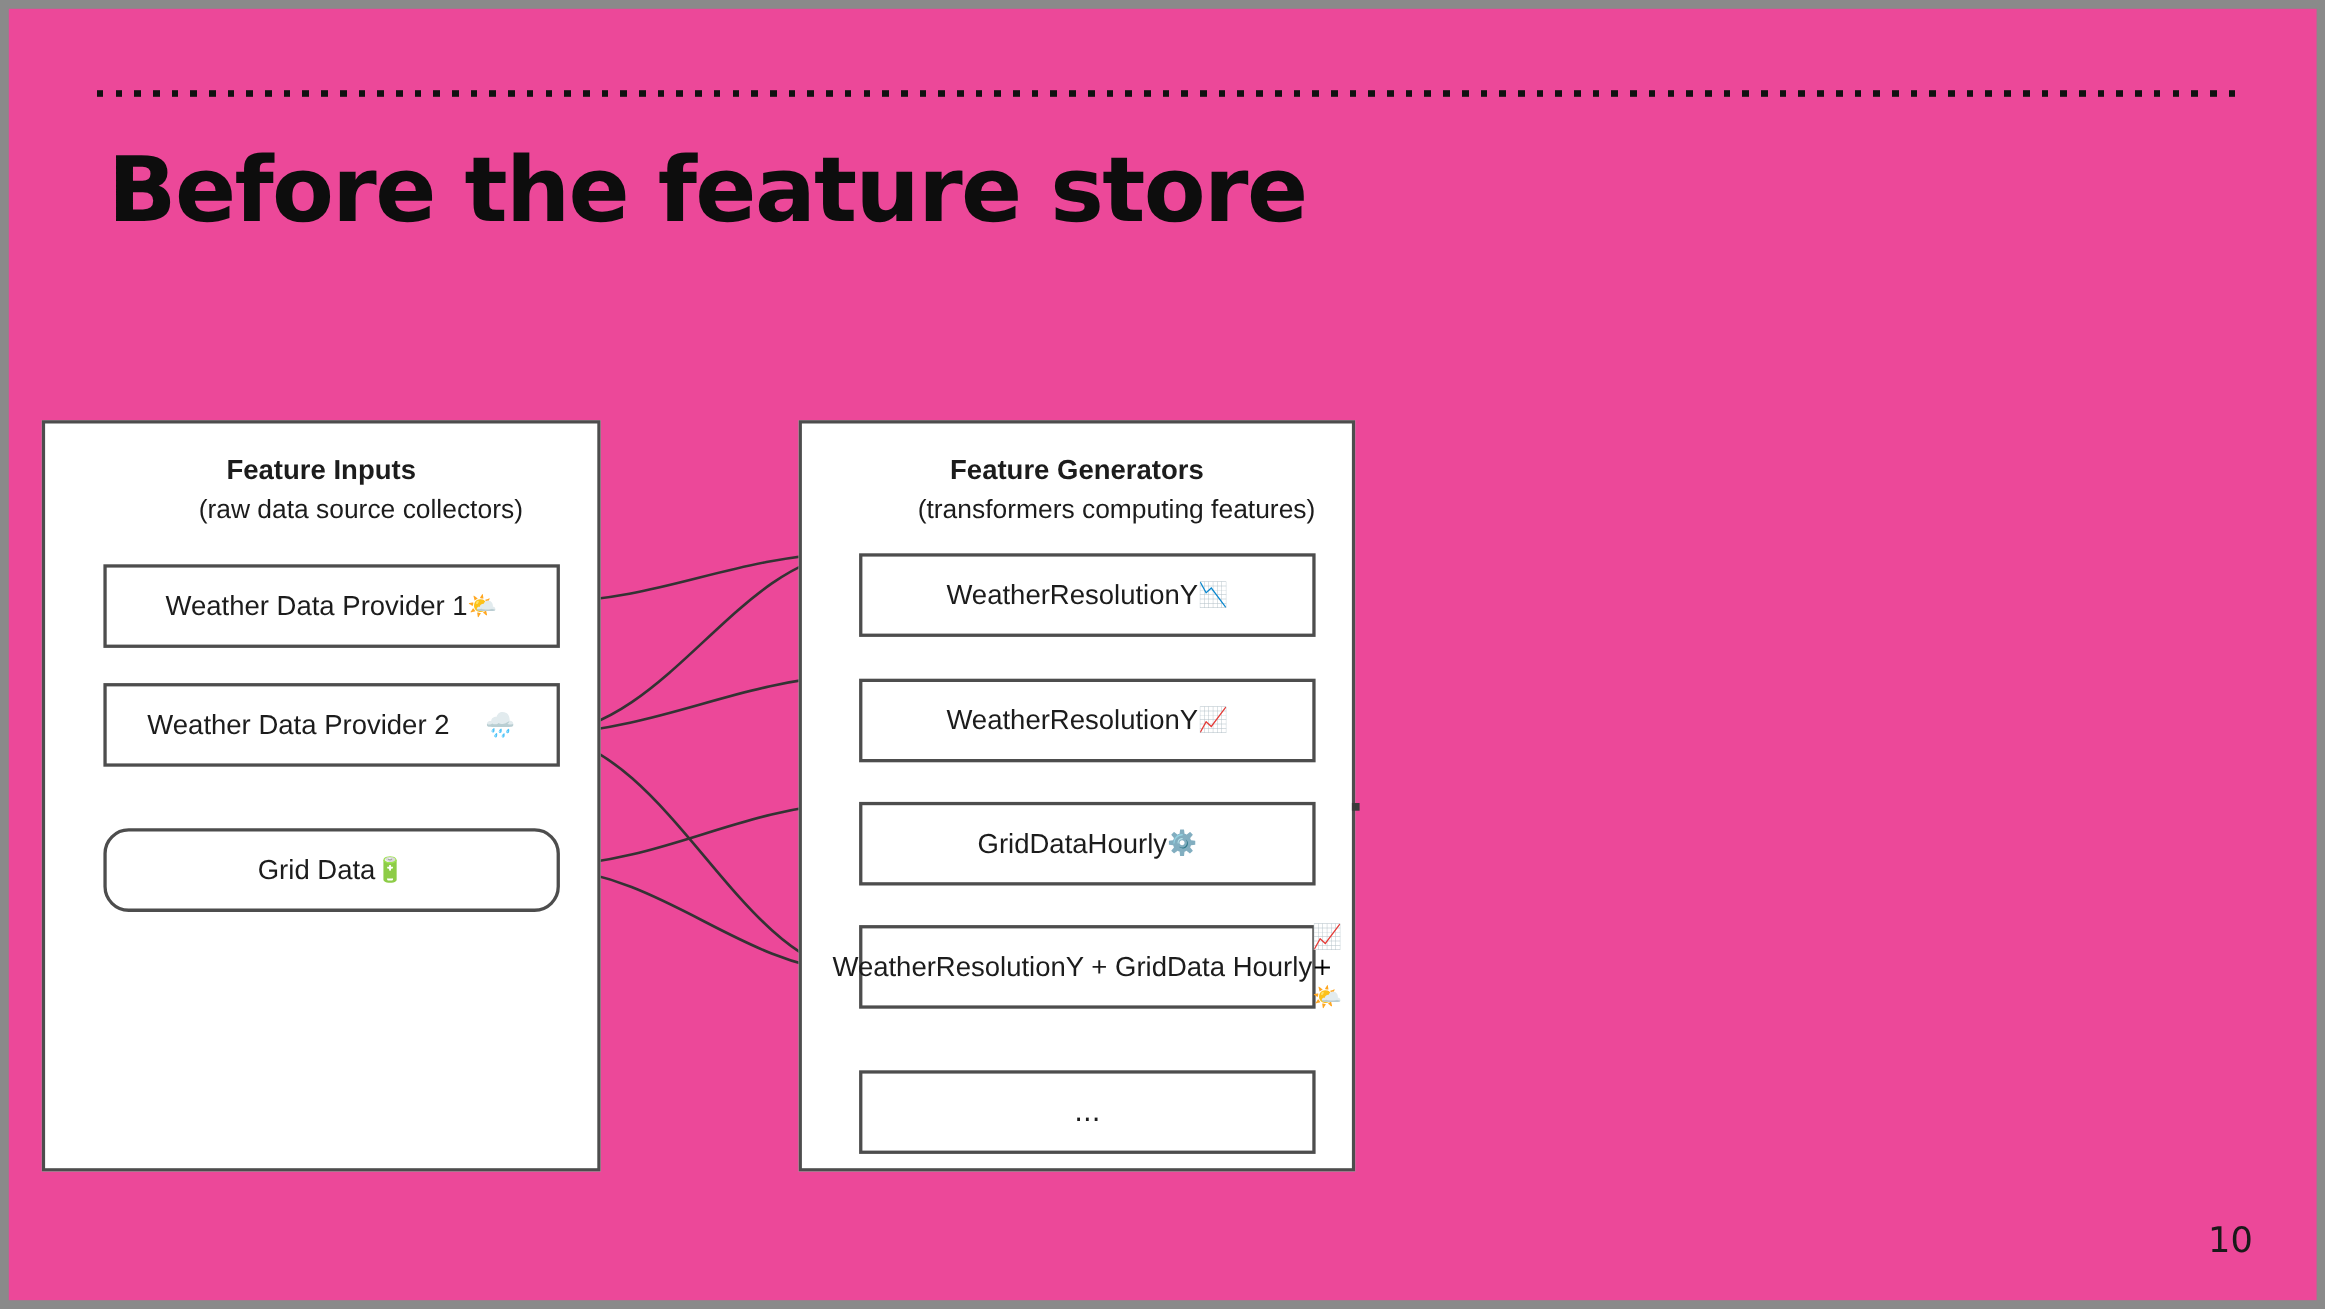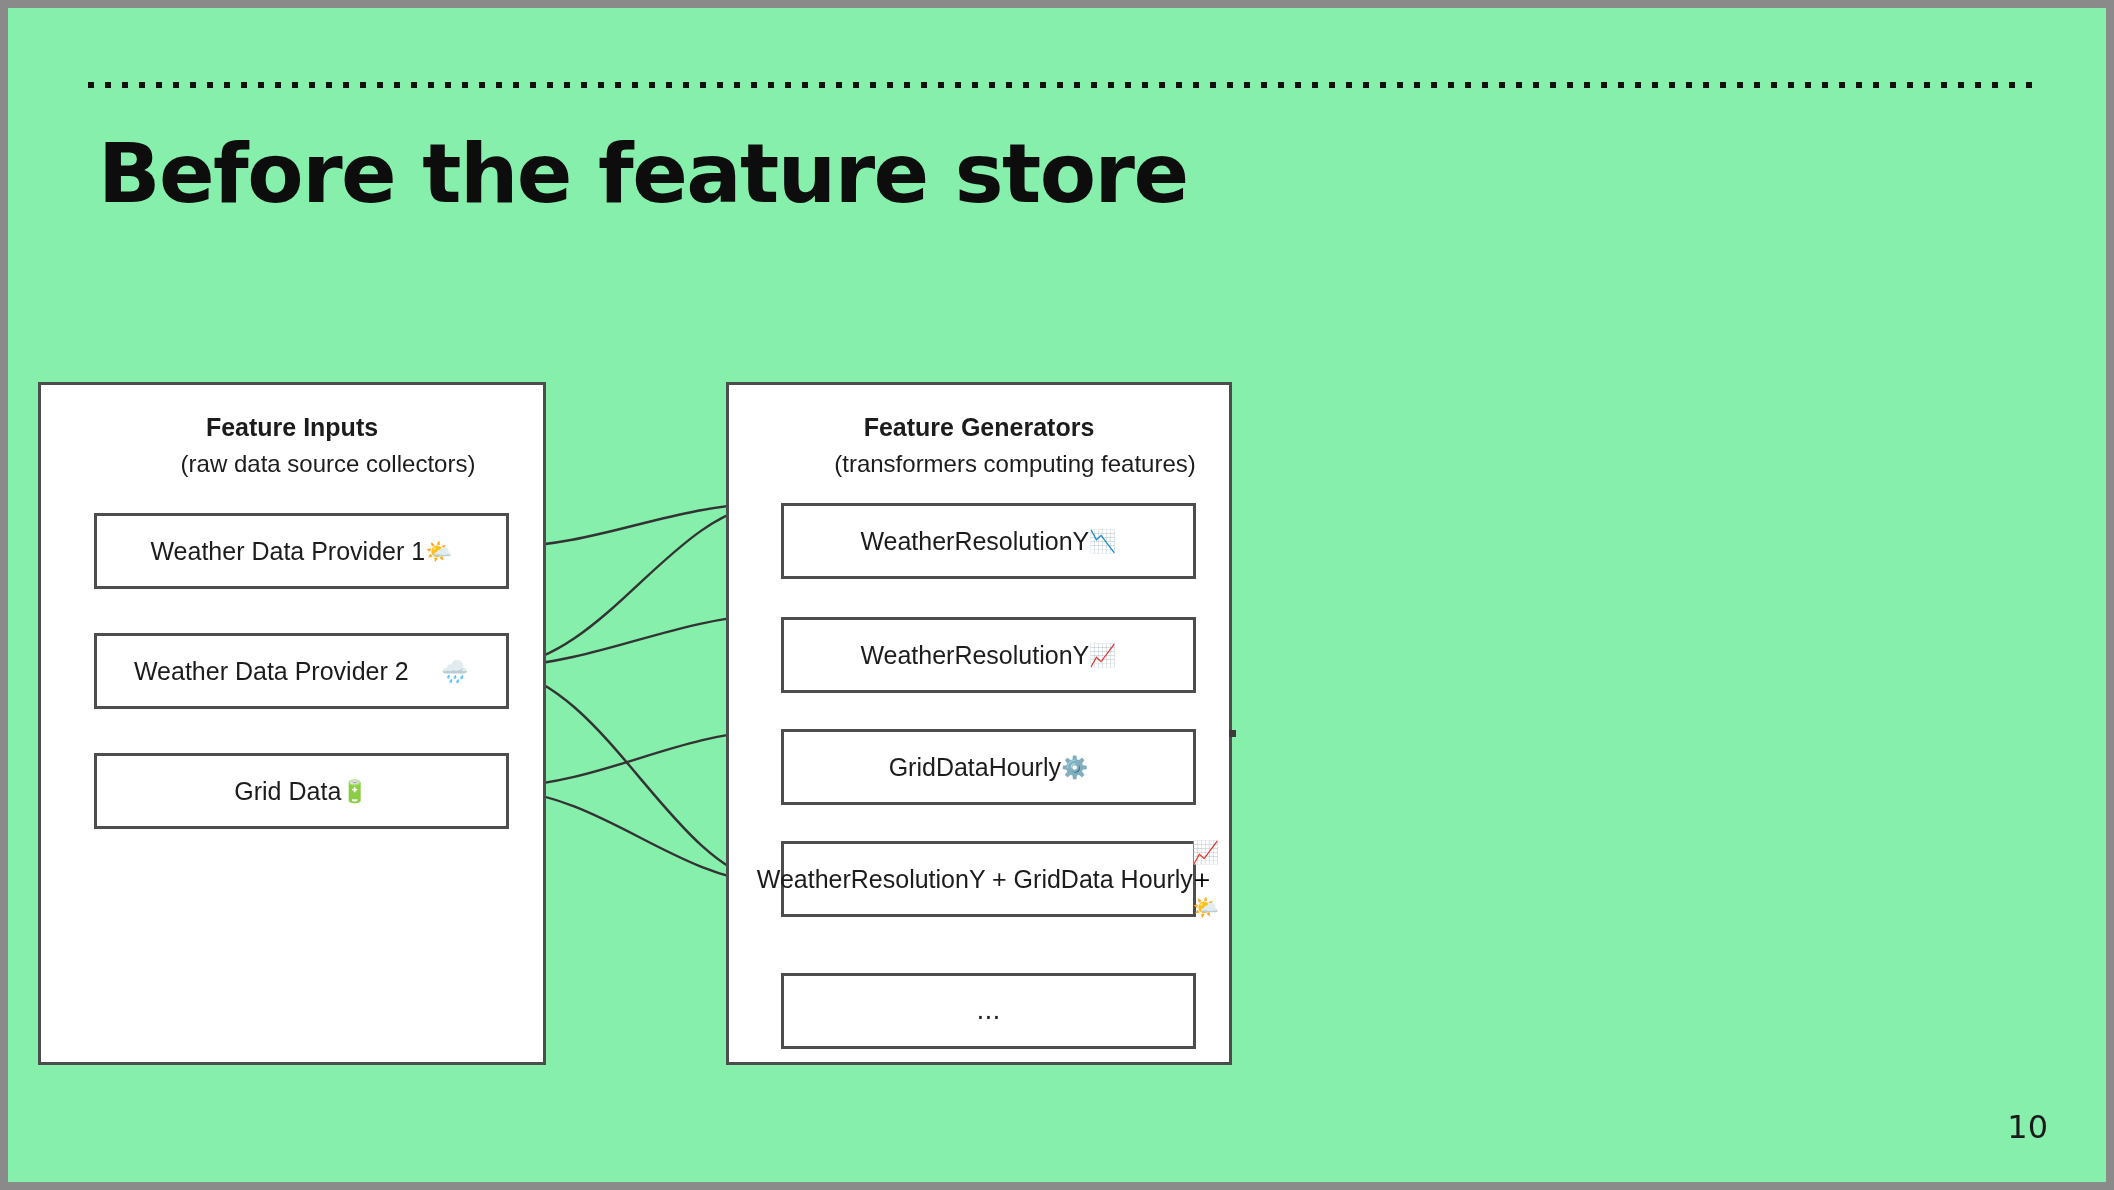--- a/index.html
+++ b/index.html
@@ -14,21 +14,21 @@
     overflow: hidden;
     font-family: "Liberation Sans", sans-serif;
   }
 
   #slide {
     position: absolute;
     left: 8px;
     top: 8px;
     width: 2098px;
     height: 1174px;
-    background: #86efac;
+    background: #ec4899;
     overflow: hidden;
   }
 
   
   #dotted-rule {
     position: absolute;
     left: 80px;
     top: 74px;
     width: 1945px;
     height: 6px;
@@ -191,26 +191,26 @@
 
     <div class="panel" id="panel-inputs">
       <div class="panel-heading">Feature Inputs</div>
       <div class="panel-subheading">(raw data source collectors)</div>
 
       <div class="node left" style="top:128px;">
         <div class="node-label">Weather Data Provider 1</div>
         <div class="node-emoji">🌤️</div>
       </div>
 
-      <div class="node left" style="top:248px;gap:33px;">
+      <div class="node left" style="top:236px;gap:33px;">
         <div class="node-label">Weather Data Provider 2</div>
         <div class="node-emoji">🌧️</div>
       </div>
 
-      <div class="node left" style="top:368px;">
+      <div class="node left" style="top:368px;border-radius:23px;">
         <div class="node-label">Grid Data</div>
         <div class="node-emoji">🔋</div>
       </div>
     </div>
 
     <div class="panel" id="panel-generators">
       <div class="panel-heading">Feature Generators</div>
       <div class="panel-subheading">(transformers computing features)</div>
 
       <div class="node right" style="top:118px;">

